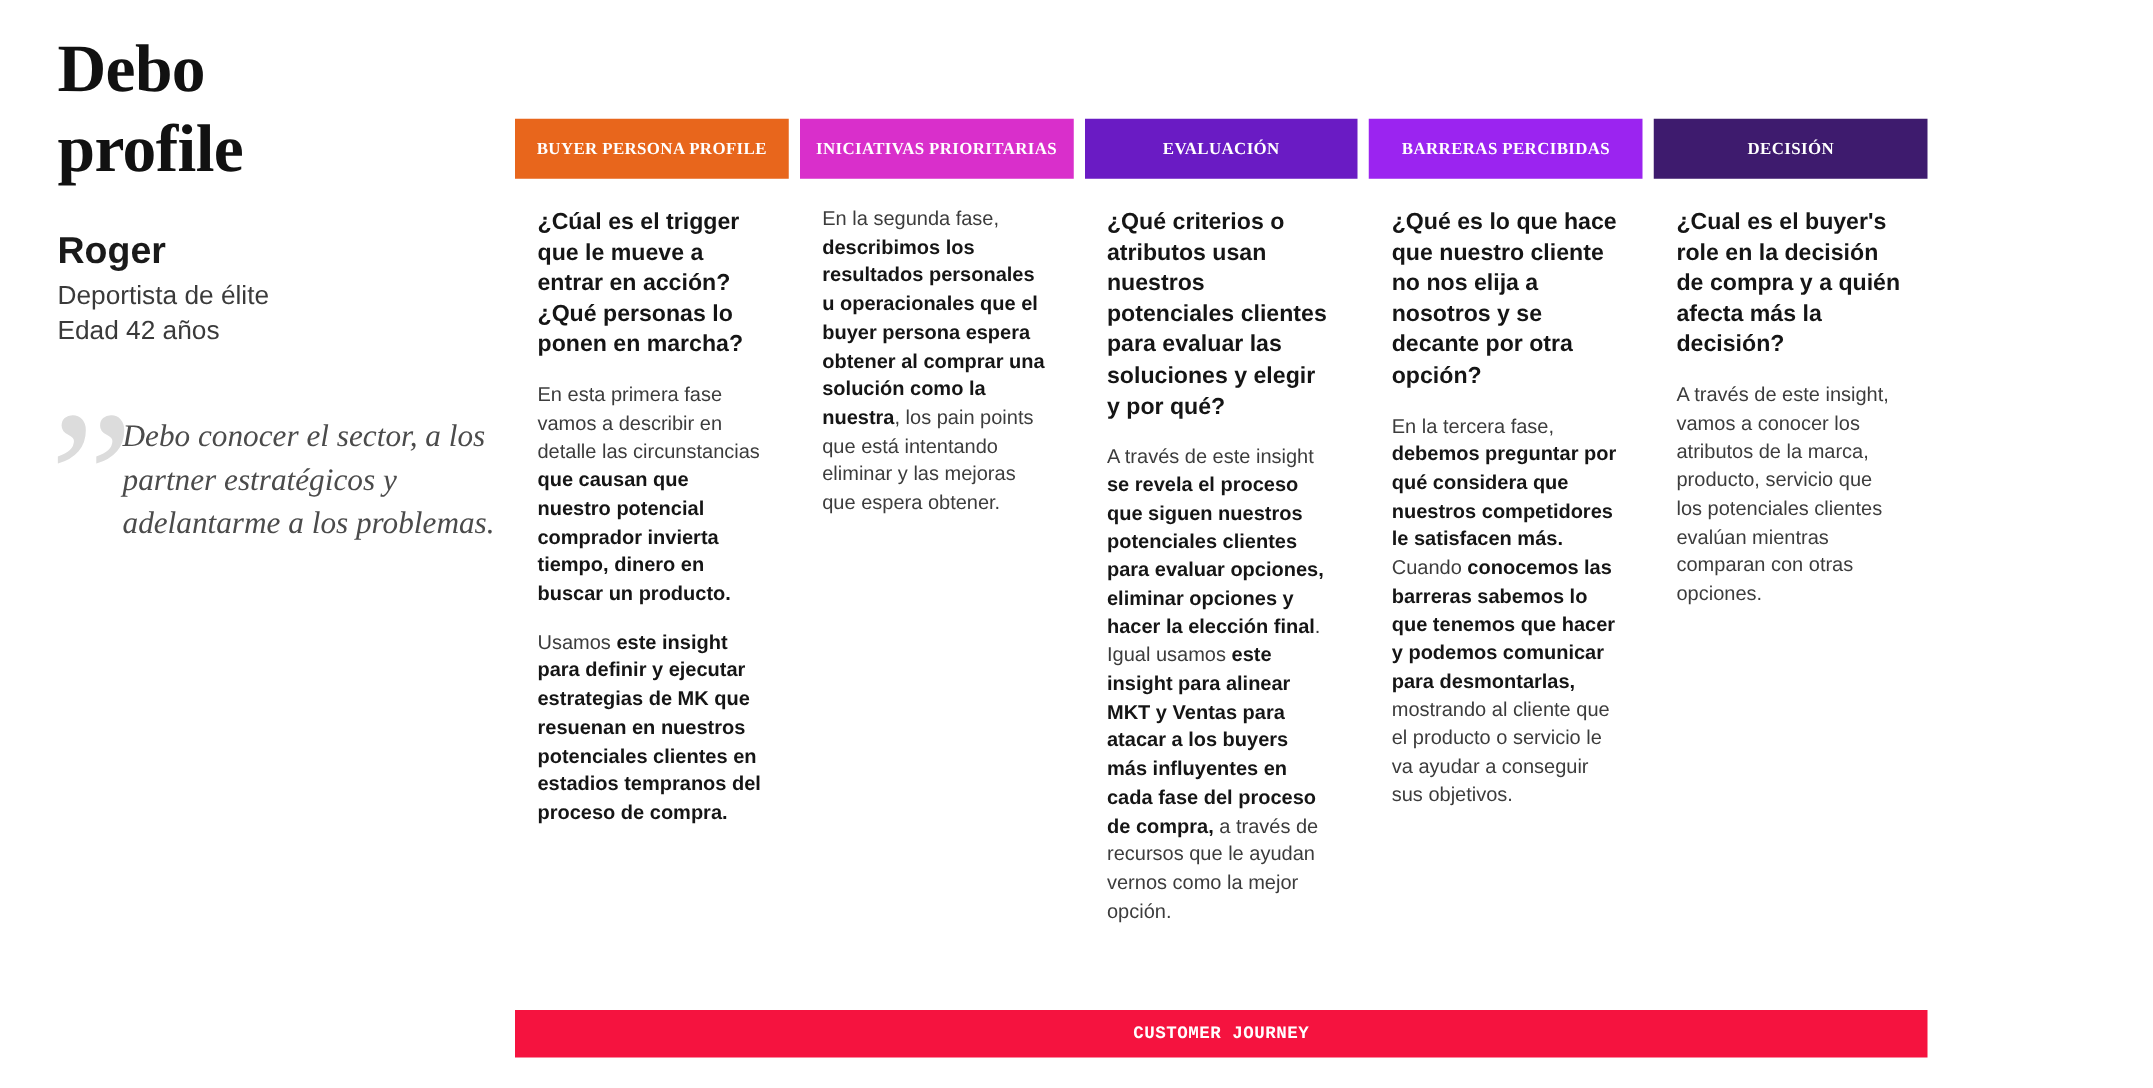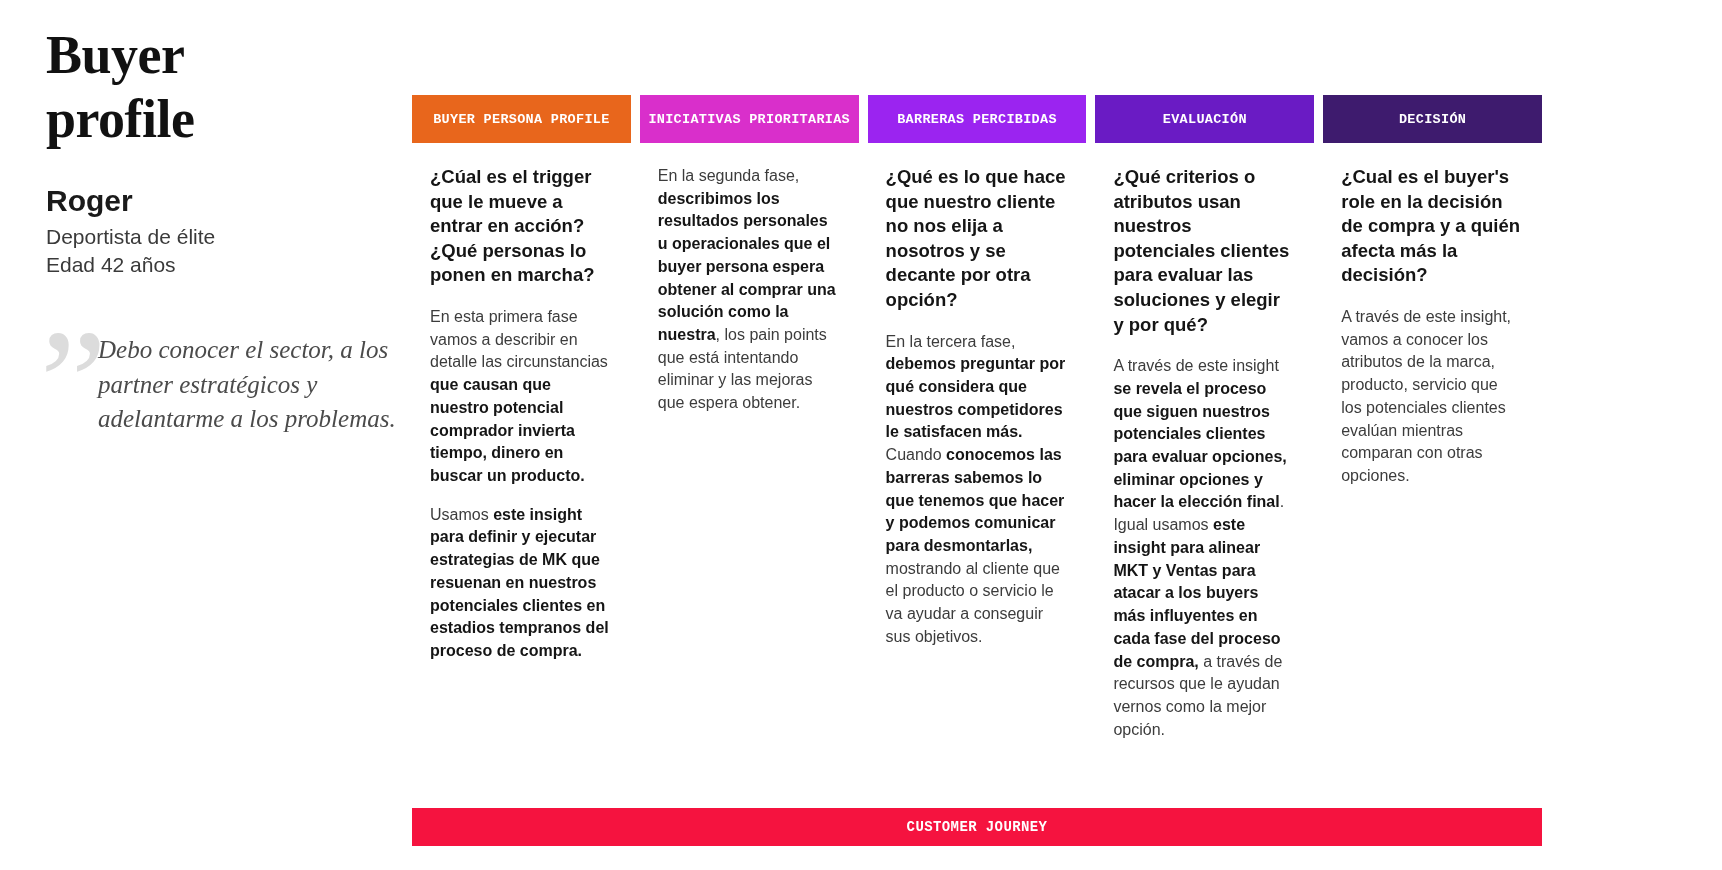--- a/index.html
+++ b/index.html
@@ -94,21 +94,21 @@
     flex: 1 1 0;
     min-width: 0;
   }
   .col-header {
     height: 48px;
     display: flex;
     align-items: center;
     justify-content: center;
     text-align: right;
     color: #ffffff;
-    font-family: Liberation Mono, monospace;
+    font-family: Liberation Serif, serif;
     font-weight: 700;
     font-size: 13.5px;
     letter-spacing: 0.3px;
     padding: 0 6px;
     box-sizing: border-box;
   }
   .col-body {
     padding: 22px 20px 0 18px;
   }
   .col-question {
@@ -150,21 +150,21 @@
     box-sizing: border-box;
   }
 </style>
 </head>
 <body>
 
 <div class="slide">
 
   <div class="left-panel">
     <h1 class="main-title">
-      <span>Buyer</span><br>
+      <span>Debo</span><br>
       <span>profile</span>
     </h1>
 
     <div class="persona-block">
       <div class="persona-name">Roger</div>
       <div class="persona-line">Deportista de élite</div>
       <div class="persona-line">Edad 42 años</div>
     </div>
 
     <div class="quote-wrap">
@@ -185,36 +185,36 @@
     </div>
 
     <div class="col">
       <div class="col-header" style="background: rgb(217, 47, 203);">INICIATIVAS PRIORITARIAS</div>
       <div class="col-body">
         <p class="col-para">En la segunda fase, <b>describimos los resultados personales u operacionales que el buyer persona espera obtener al comprar una solución como la nuestra</b>, los pain points que está intentando eliminar y las mejoras que espera obtener.</p>
       </div>
     </div>
 
     <div class="col">
+      <div class="col-header" style="background: rgb(106, 27, 196);">EVALUACIÓN</div>
+      <div class="col-body">
+        <p class="col-question">¿Qué criterios o atributos usan nuestros potenciales clientes para evaluar las soluciones y elegir y por qué?</p>
+        <p class="col-para">A través de este insight <b>se revela el proceso que siguen nuestros potenciales clientes para evaluar opciones, eliminar opciones y hacer la elección final</b>. Igual usamos <b>este insight para alinear MKT y Ventas para atacar a los buyers más influyentes en cada fase del proceso de compra,</b> a través de recursos que le ayudan vernos como la mejor opción.</p>
+      </div>
+    </div>
+
+    <div class="col">
       <div class="col-header" style="background: rgb(155, 36, 240);">BARRERAS PERCIBIDAS</div>
       <div class="col-body">
         <p class="col-question">¿Qué es lo que hace que nuestro cliente no nos elija a nosotros y se decante por otra opción?</p>
         <p class="col-para">En la tercera fase, <b>debemos preguntar por qué considera que nuestros competidores le satisfacen más.</b> Cuando <b>conocemos las barreras sabemos lo que tenemos que hacer y podemos comunicar para desmontarlas,</b> mostrando al cliente que el producto o servicio le va ayudar a conseguir sus objetivos.</p>
       </div>
     </div>
 
     <div class="col">
-      <div class="col-header" style="background: rgb(106, 27, 196);">EVALUACIÓN</div>
-      <div class="col-body">
-        <p class="col-question">¿Qué criterios o atributos usan nuestros potenciales clientes para evaluar las soluciones y elegir y por qué?</p>
-        <p class="col-para">A través de este insight <b>se revela el proceso que siguen nuestros potenciales clientes para evaluar opciones, eliminar opciones y hacer la elección final</b>. Igual usamos <b>este insight para alinear MKT y Ventas para atacar a los buyers más influyentes en cada fase del proceso de compra,</b> a través de recursos que le ayudan vernos como la mejor opción.</p>
-      </div>
-    </div>
-
-    <div class="col">
       <div class="col-header" style="background: rgb(62, 27, 110);">DECISIÓN</div>
       <div class="col-body">
         <p class="col-question">¿Cual es el buyer's role en la decisión de compra y a quién afecta más la decisión?</p>
         <p class="col-para">A través de este insight, vamos a conocer los atributos de la marca, producto, servicio que los potenciales clientes evalúan mientras comparan con otras opciones.</p>
       </div>
     </div>
 
   </div>
 
   <div class="journey-bar" style="background: rgb(245, 19, 63);">CUSTOMER JOURNEY</div>

